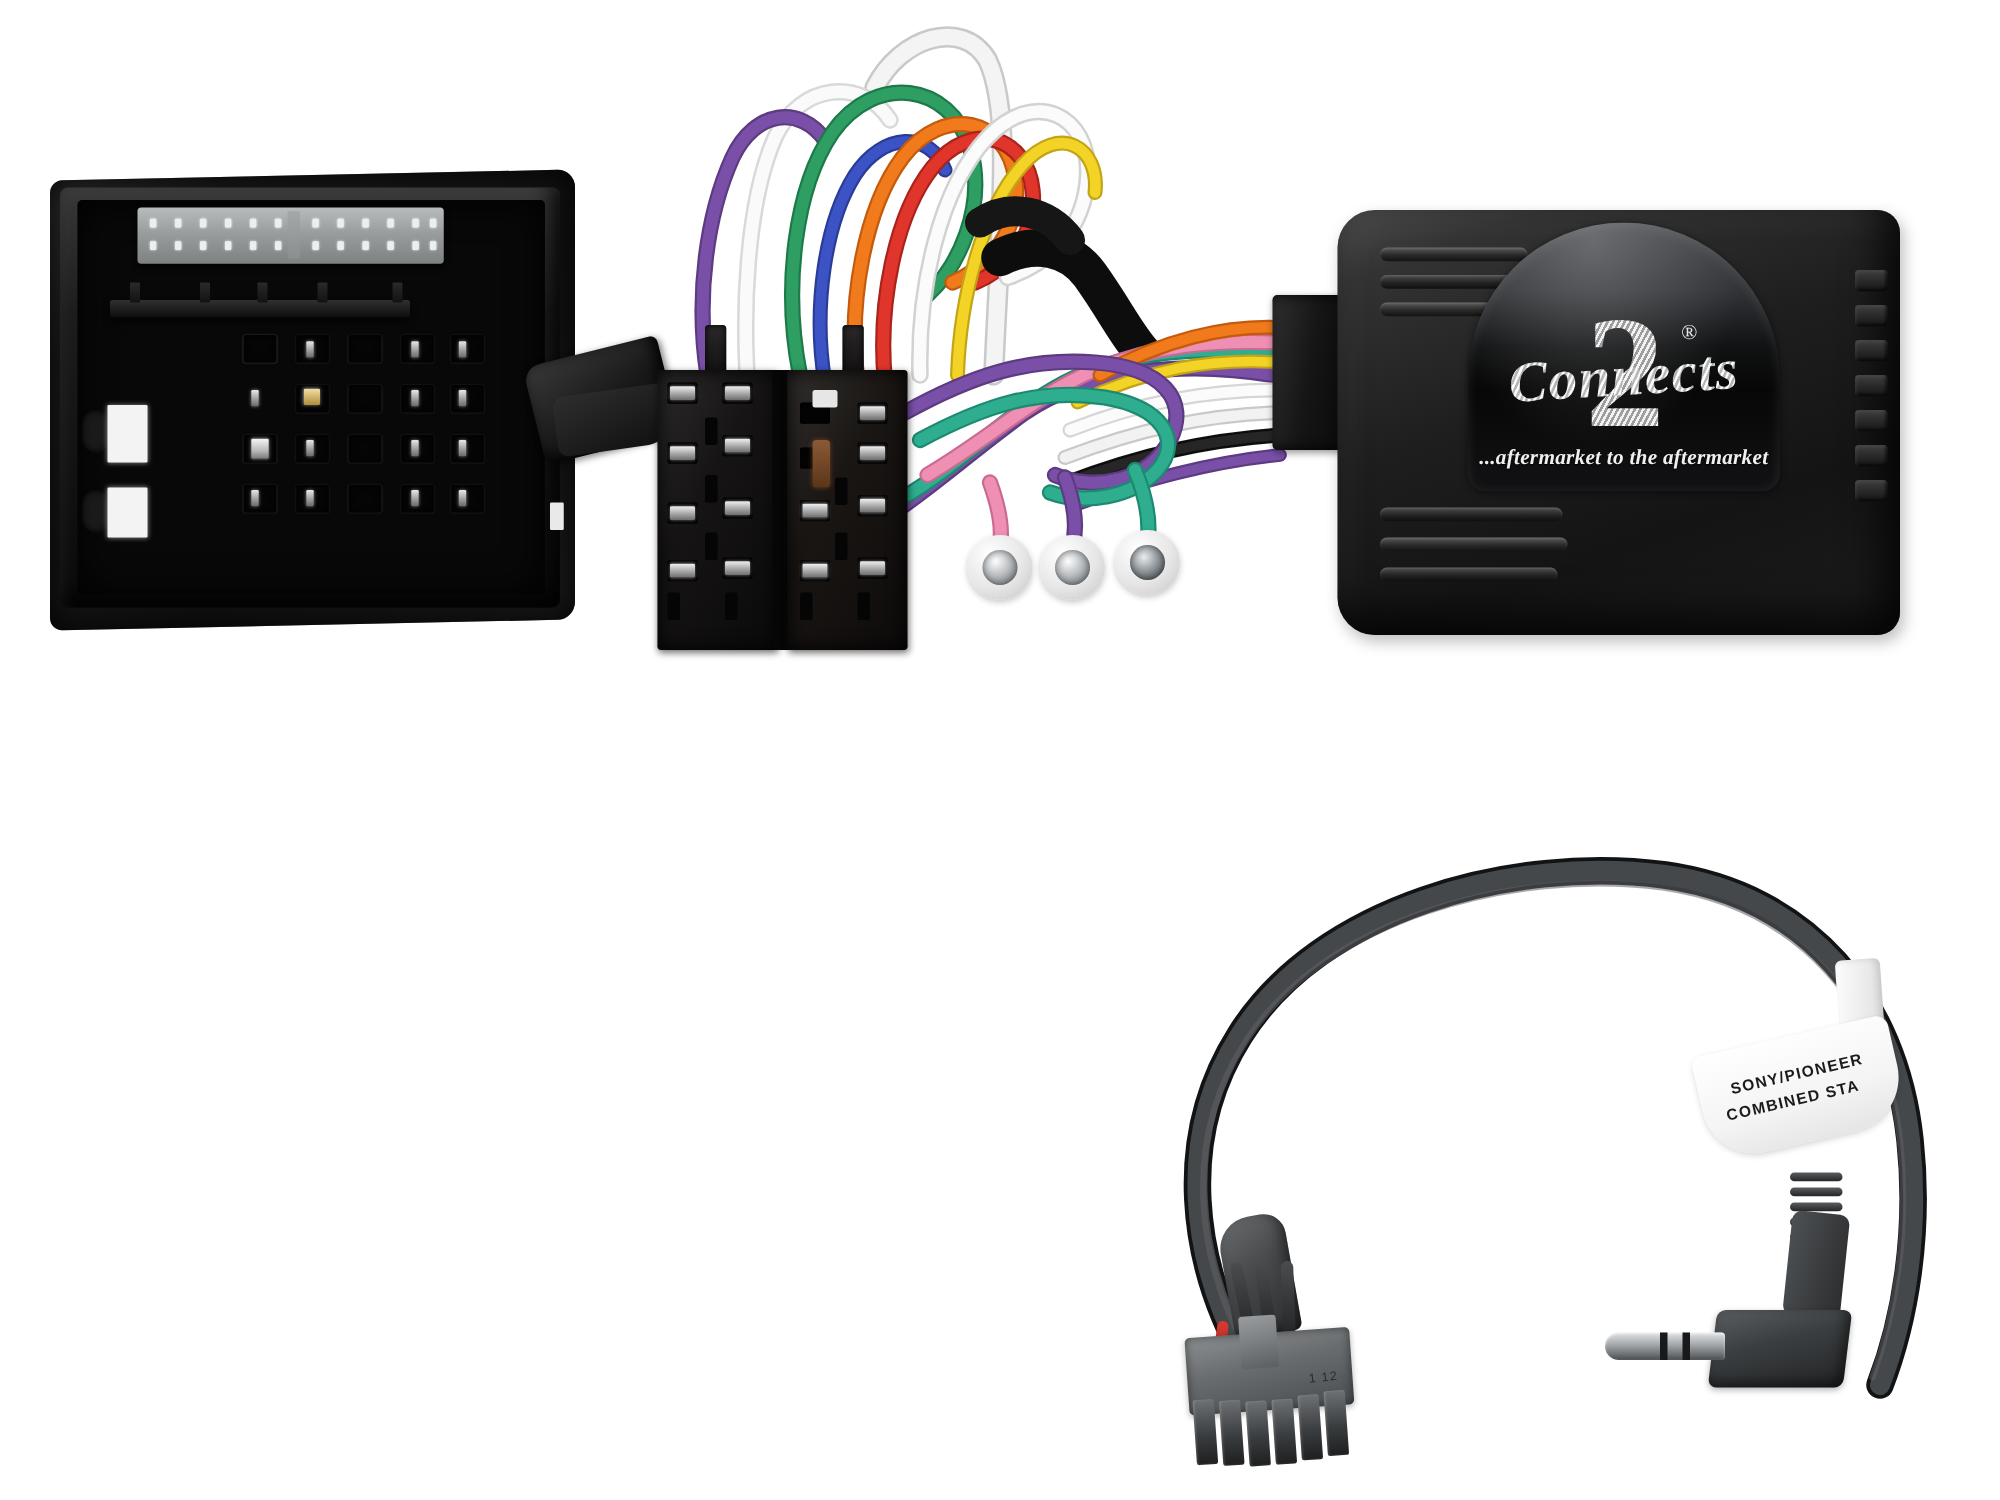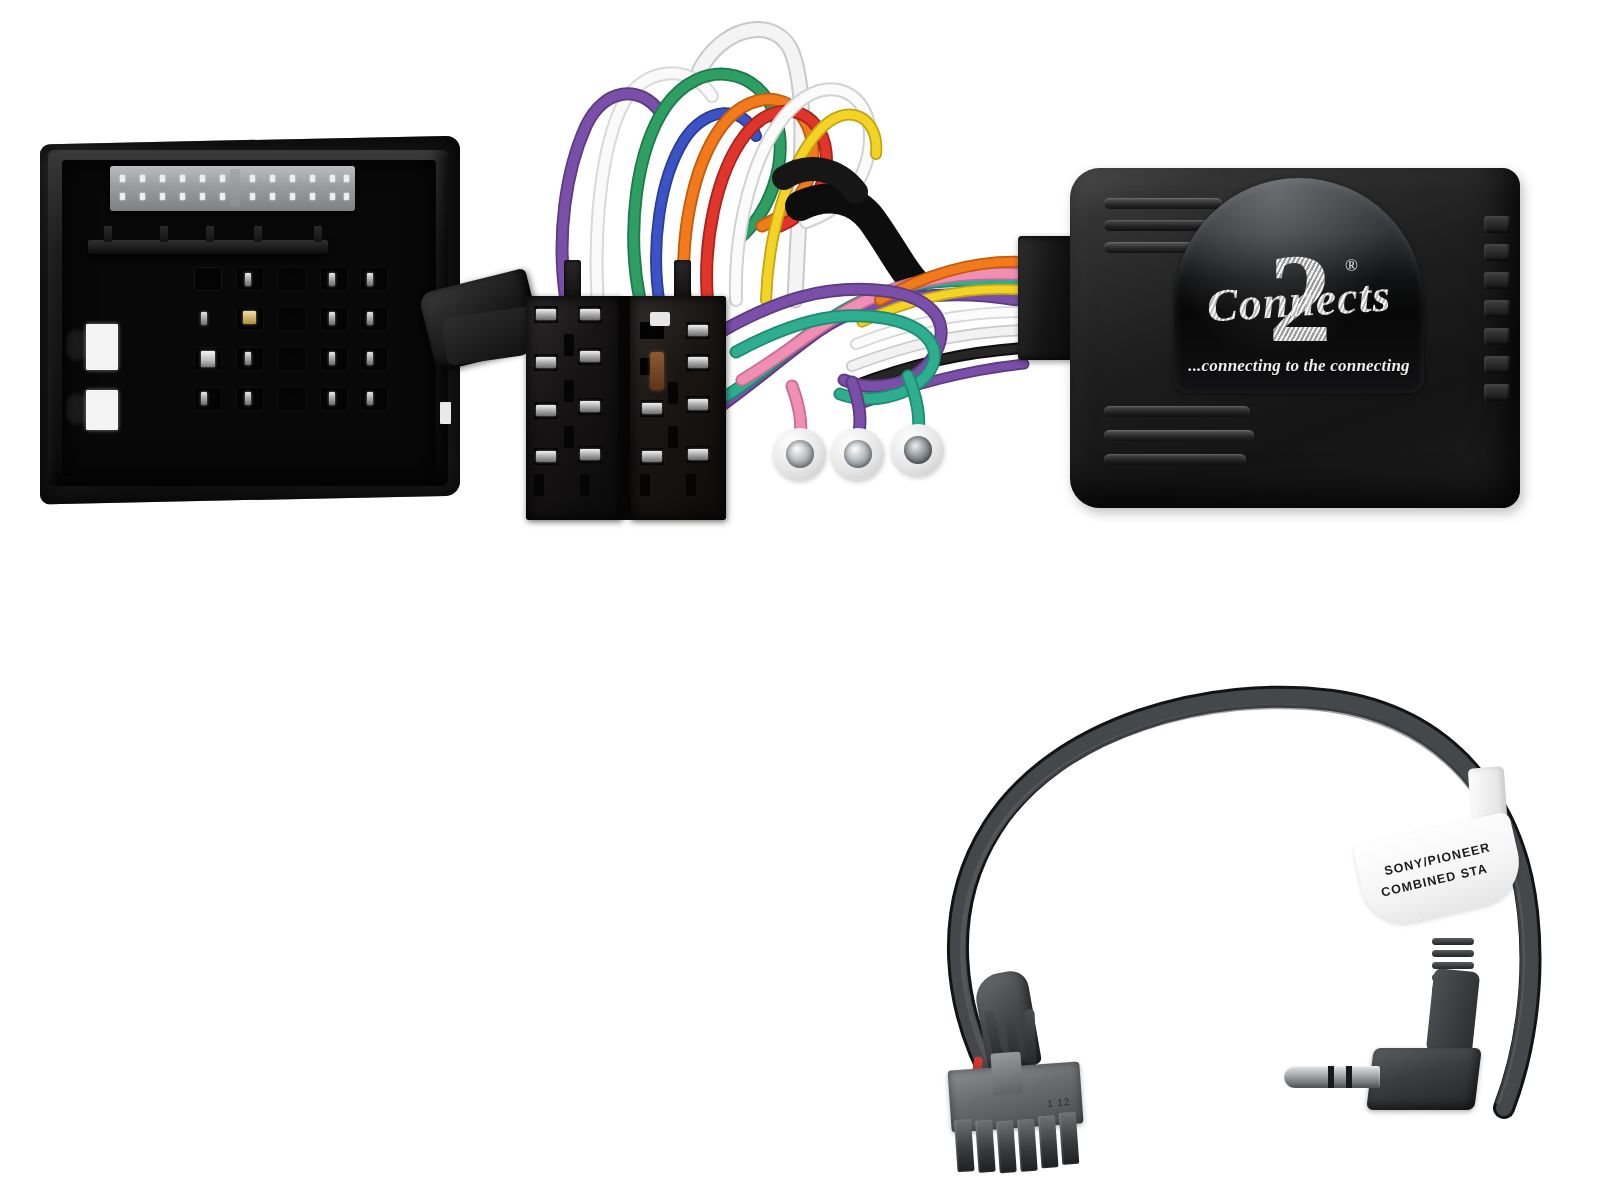--- a/index.html
+++ b/index.html
@@ -475,21 +475,21 @@
     <div class="if-vent" style="top:132px"></div>
     <div class="if-vent" style="top:160px"></div>
     <div class="if-vent" style="top:188px"></div>
     <div class="if-vent" style="top:216px"></div>
 
     <div class="if-label">
       <div class="logo-wrap">
         <div class="logo-2">2</div>
         <div class="logo-script">Connects</div>
         <div class="logo-reg">®</div>
-        <div class="logo-tag">...connecting to the connecting</div>
+        <div class="logo-tag">...aftermarket to the aftermarket</div>
       </div>
     </div>
   </div>
 
   <div id="cable" class="abs">
 
     <svg width="720" height="540" viewBox="0 0 720 540" class="abs" style="left:0;top:0">
       <g fill="none" stroke-linecap="round">
         <path d="M118,430 C72,350 60,250 112,168 C176,66 330,24 452,40 C566,56 636,140 648,252 C656,326 644,396 624,448" stroke="#111315" stroke-width="22"></path>
         <path d="M118,430 C72,350 60,250 112,168 C176,66 330,24 452,40 C566,56 636,140 648,252 C656,326 644,396 624,448" stroke="#45484a" stroke-width="16"></path>

